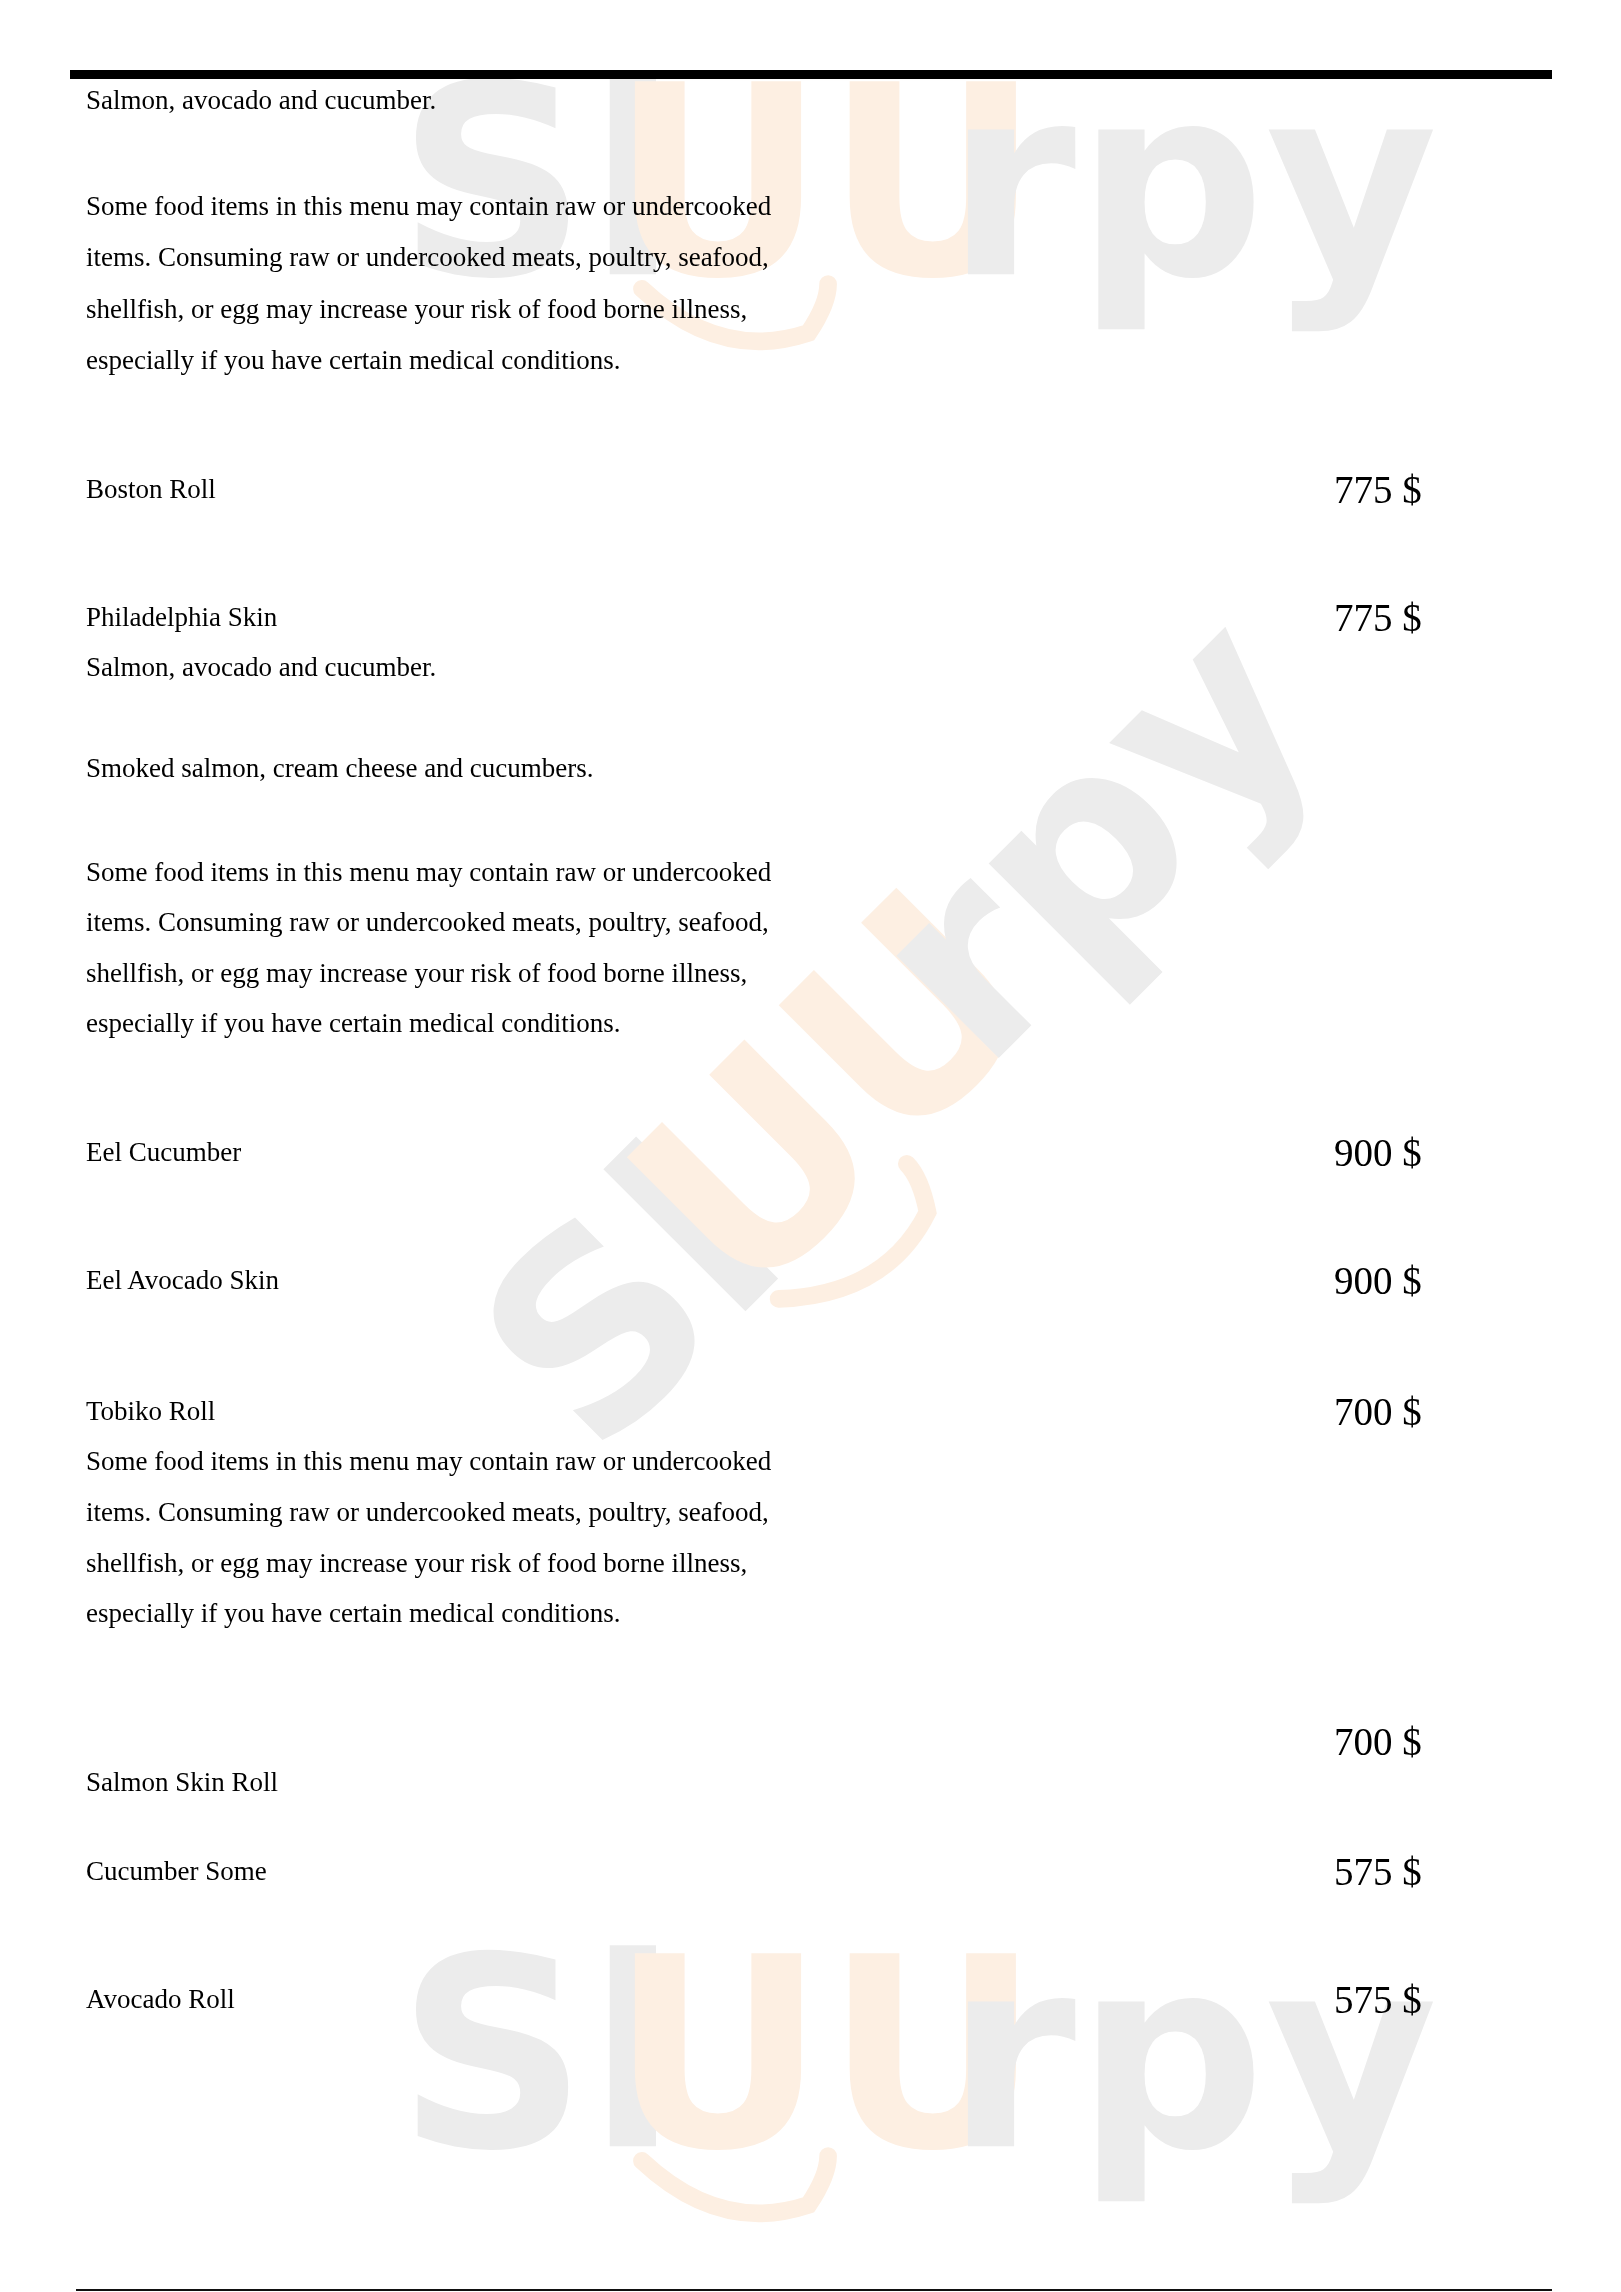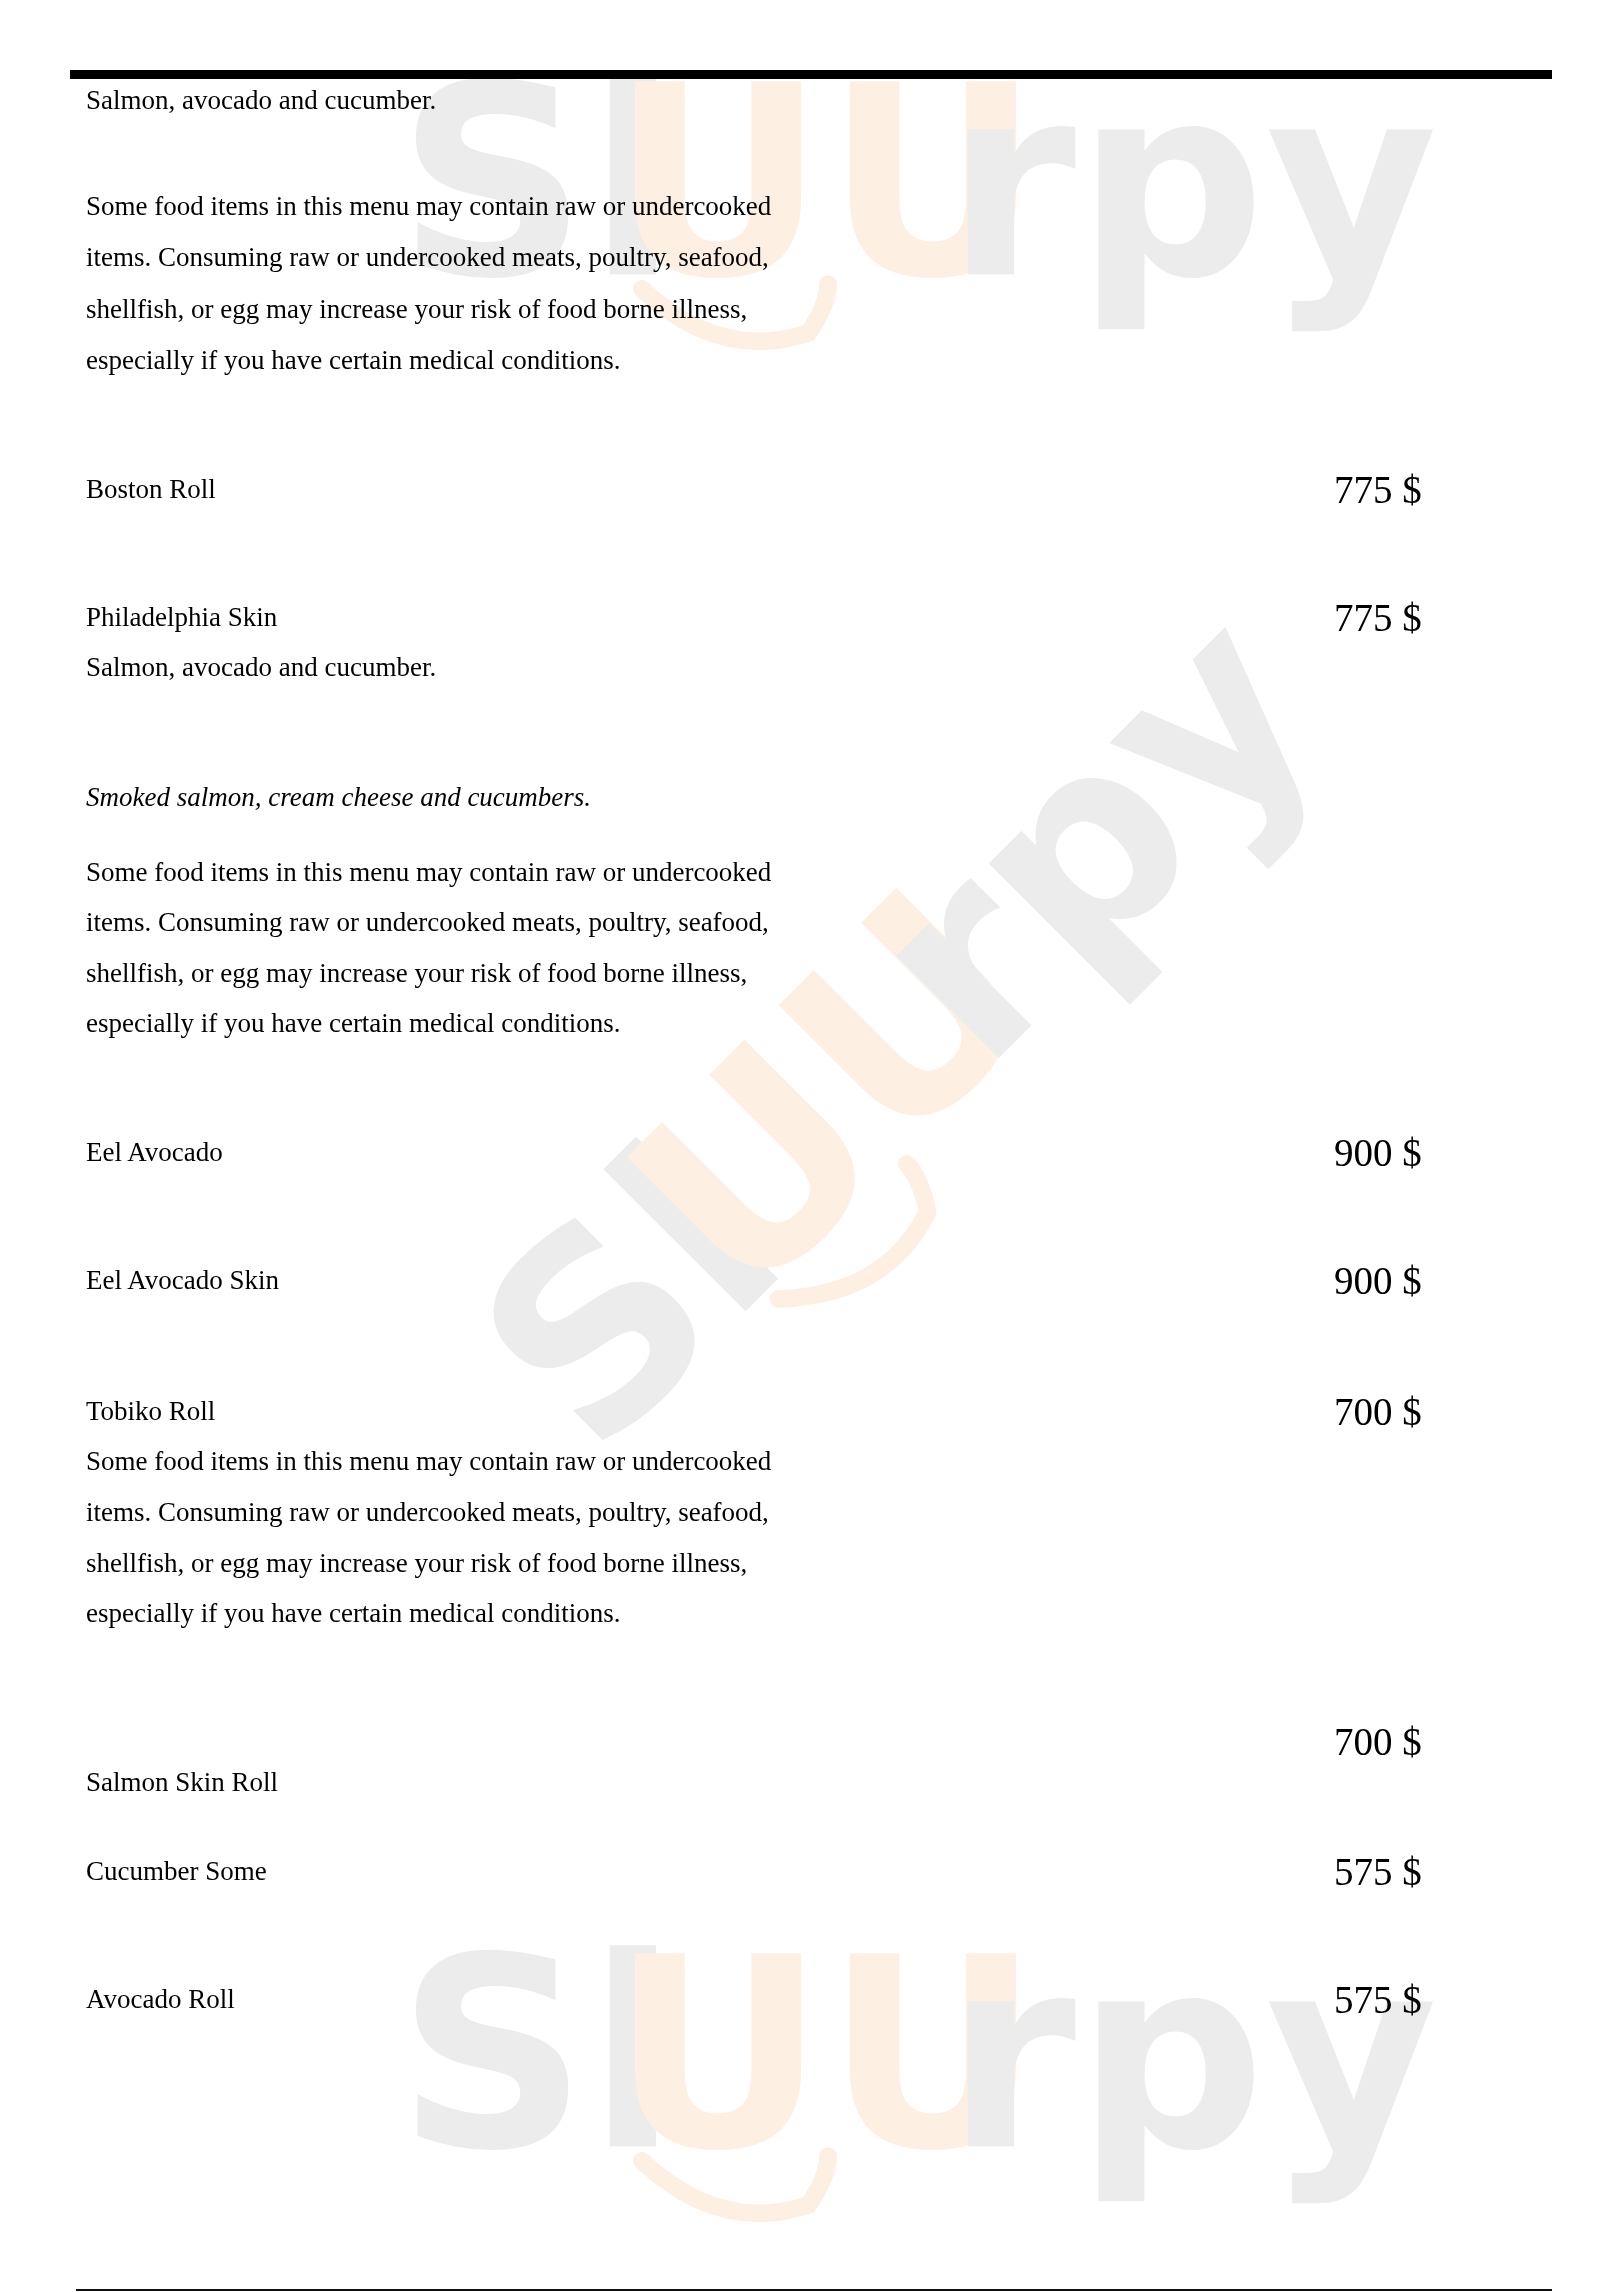--- a/index.html
+++ b/index.html
@@ -61,27 +61,27 @@
   <div class="ln" style="top:238px;">items. Consuming raw or undercooked meats, poultry, seafood,</div>
   <div class="ln" style="top:290px;">shellfish, or egg may increase your risk of food borne illness,</div>
   <div class="ln" style="top:341px;">especially if you have certain medical conditions.</div>
 
   <div class="ln" style="top:470px;">Boston Roll</div>
   <div class="price" style="top:470px;">775 $</div>
 
   <div class="ln" style="top:598px;">Philadelphia Skin</div>
   <div class="price" style="top:598px;">775 $</div>
   <div class="ln" style="top:648px;">Salmon, avocado and cucumber.</div>
-  <div class="ln" style="top:778px;font-style:italic;">Smoked salmon, cream cheese and cucumbers.</div>
+  <div class="ln" style="top:749px;">Smoked salmon, cream cheese and cucumbers.</div>
   <div class="ln" style="top:853px;">Some food items in this menu may contain raw or undercooked</div>
   <div class="ln" style="top:903px;">items. Consuming raw or undercooked meats, poultry, seafood,</div>
   <div class="ln" style="top:954px;">shellfish, or egg may increase your risk of food borne illness,</div>
   <div class="ln" style="top:1004px;">especially if you have certain medical conditions.</div>
 
-  <div class="ln" style="top:1133px;">Eel Avocado</div>
+  <div class="ln" style="top:1133px;">Eel Cucumber</div>
   <div class="price" style="top:1133px;">900 $</div>
 
   <div class="ln" style="top:1261px;">Eel Avocado Skin</div>
   <div class="price" style="top:1261px;">900 $</div>
 
   <div class="ln" style="top:1392px;">Tobiko Roll</div>
   <div class="price" style="top:1392px;">700 $</div>
   <div class="ln" style="top:1442px;">Some food items in this menu may contain raw or undercooked</div>
   <div class="ln" style="top:1493px;">items. Consuming raw or undercooked meats, poultry, seafood,</div>
   <div class="ln" style="top:1544px;">shellfish, or egg may increase your risk of food borne illness,</div>

